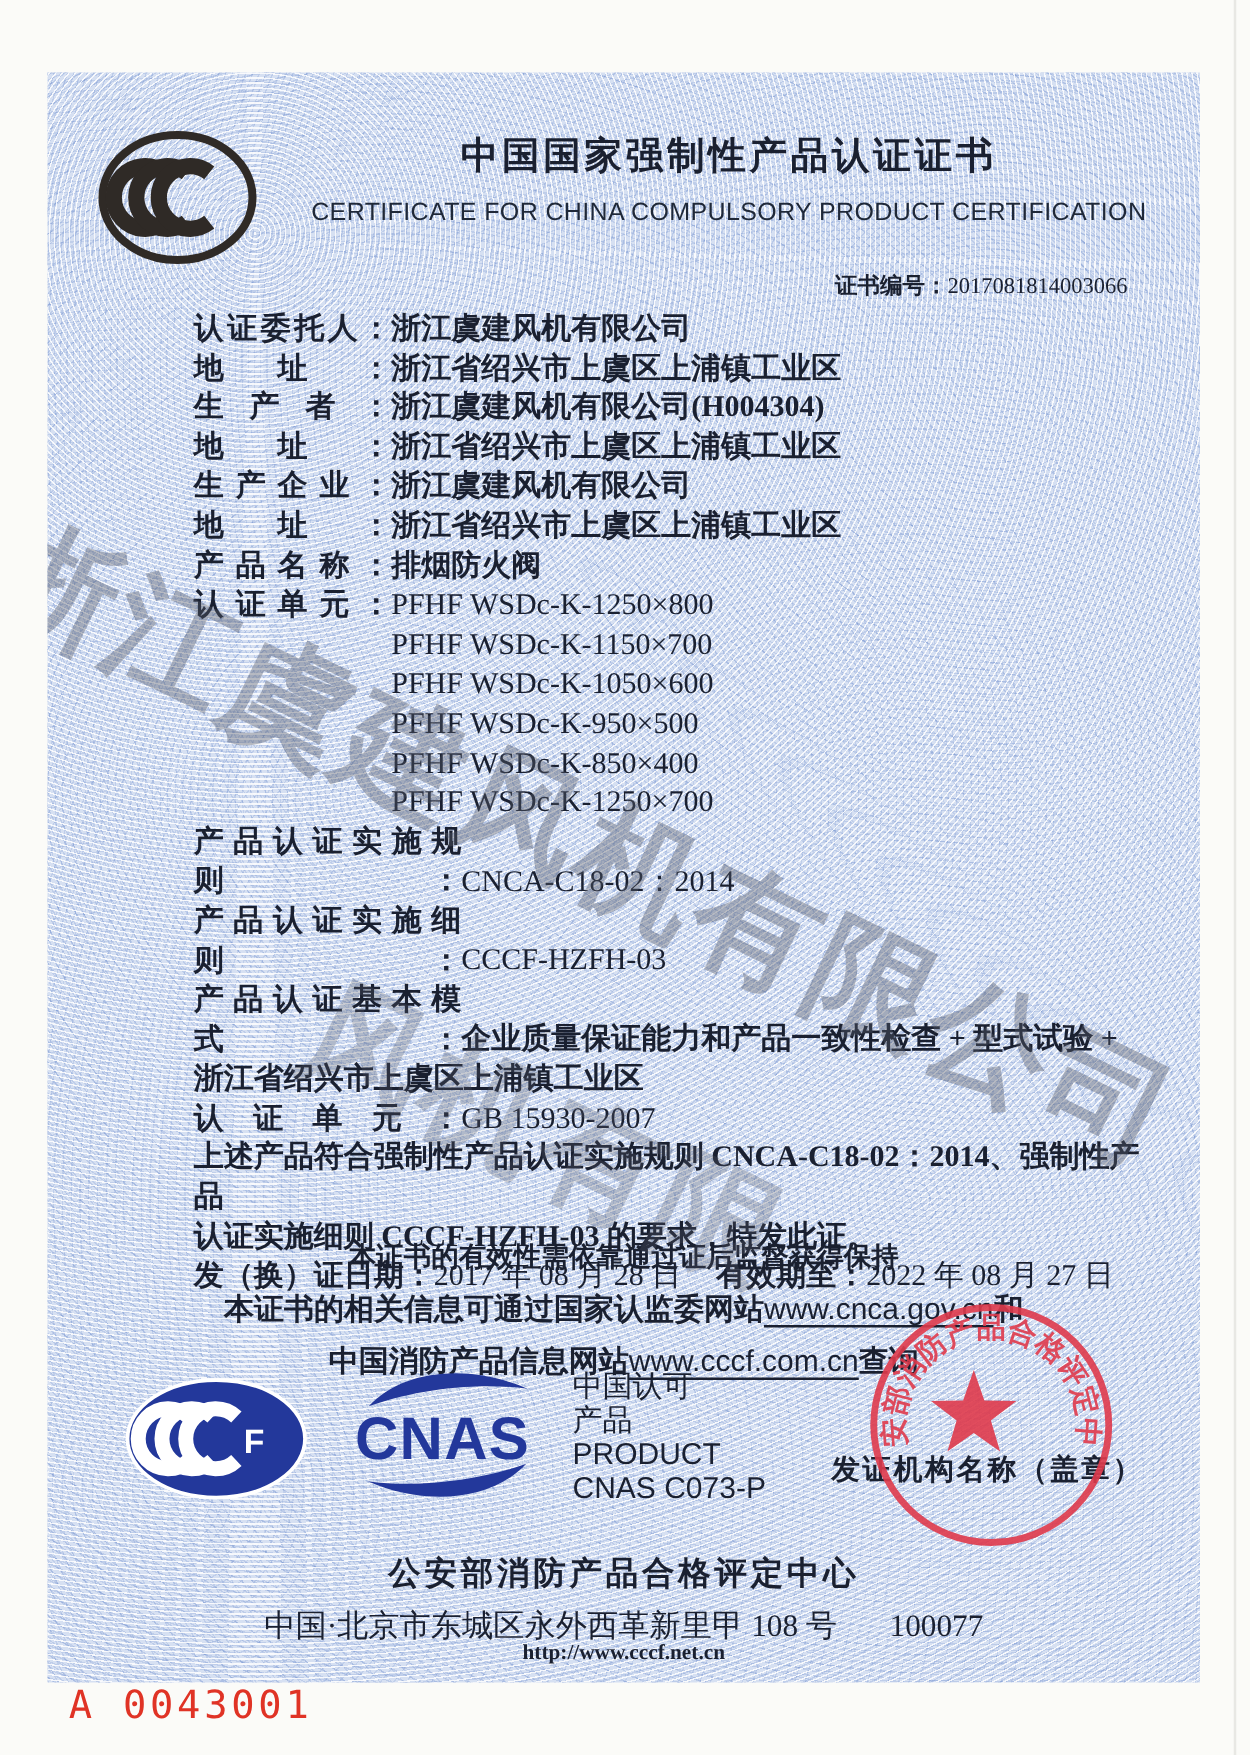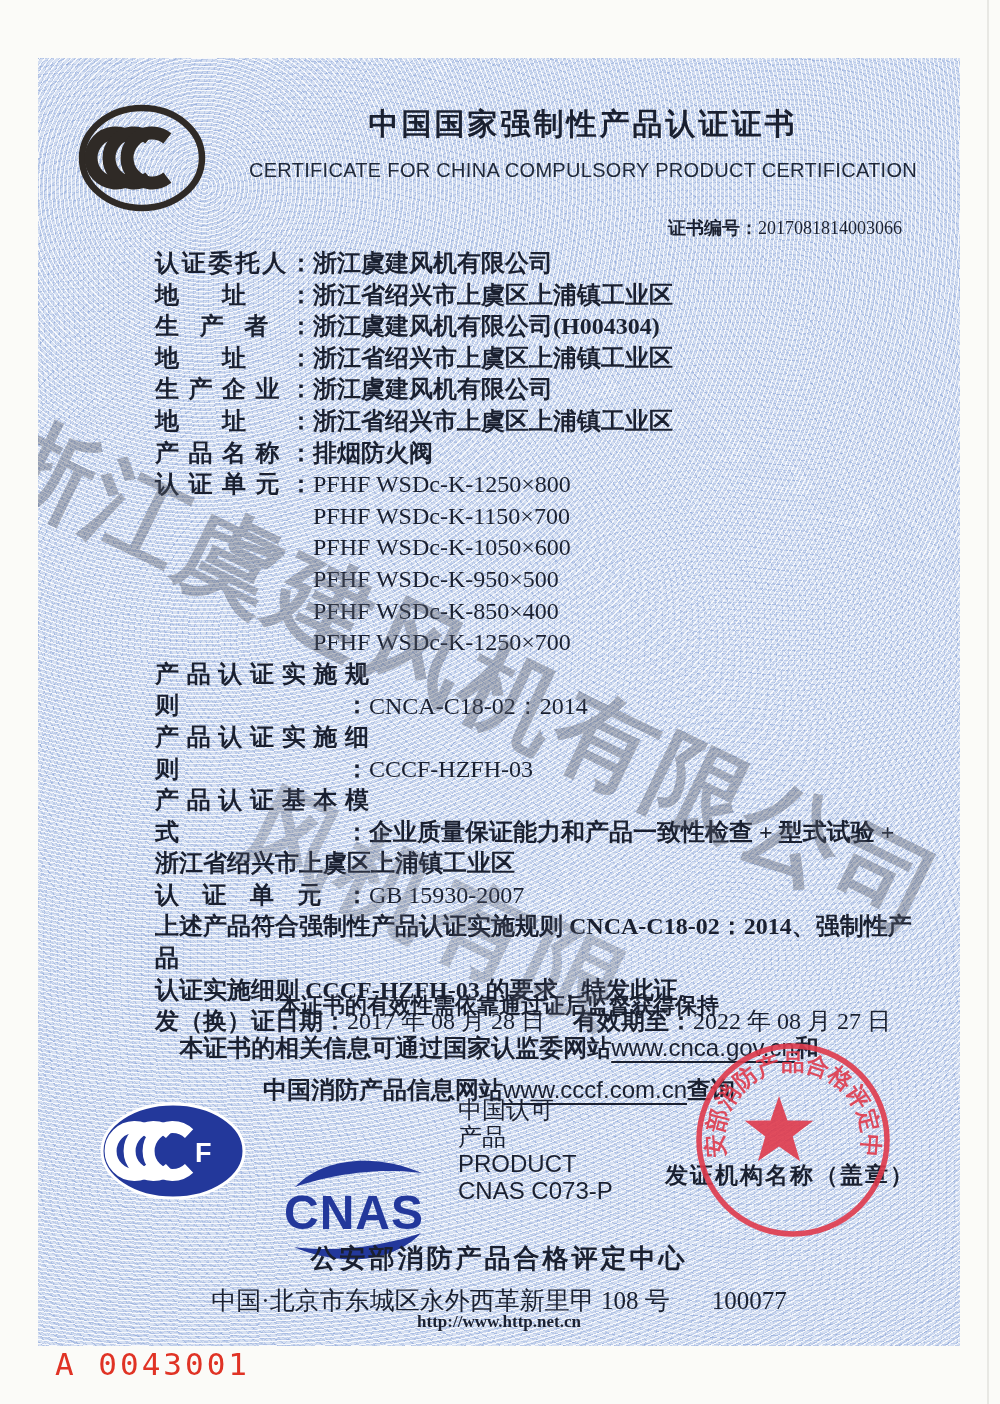--- a/index.html
+++ b/index.html
@@ -54,21 +54,21 @@
   .issue-line .lab{font-weight:700;}
   .gap28{display:inline-block;width:28px;}
   
   .notes{position:absolute;left:0;top:927px;width:922px;text-align:center;z-index:2;}
   .notes .n1{font-size:22px;font-weight:700;line-height:42px;}
   .notes .n2,.notes .n3{font-size:24px;font-weight:700;line-height:42px;}
   .notes .url{font-weight:400;font-family:"Liberation Sans","DejaVu Sans",sans-serif;
               text-decoration:underline;text-underline-offset:5px;text-decoration-thickness:2px;}
   
   .cccf-logo{position:absolute;left:54px;top:1040px;z-index:2;}
-  .cnas-logo{position:absolute;left:230px;top:1097px;z-index:2;}
+  .cnas-logo{position:absolute;left:230px;top:1035px;z-index:2;}
   .acc-block{position:absolute;left:420px;top:1038px;z-index:2;
              font-family:"Liberation Sans","DejaVu Sans",sans-serif;
              font-size:24px;line-height:27px;color:#1a2030;}
   
   .seal{position:absolute;left:657px;top:982px;z-index:5;opacity:.9;}
   .seal-caption{position:absolute;left:627px;top:1102px;z-index:3;
                 font-size:23px;font-weight:700;letter-spacing:2px;white-space:nowrap;}
   
   .issuer-name{position:absolute;left:0;top:1183px;width:922px;text-align:center;z-index:2;
                font-size:26px;font-weight:700;letter-spacing:3px;}
@@ -189,16 +189,16 @@
           <textPath href="#sealArc" startOffset="50%" text-anchor="middle">公安部消防产品合格评定中心</textPath>
         </text>
       </g>
     </svg>
   </div>
 
   <div class="issuer-name">公安部消防产品合格评定中心</div>
   <div class="issuer-addr">
     <span>中国·北京市东城区永外西革新里甲 108 号</span><span class="pc">100077</span>
   </div>
-  <div class="issuer-url">http://www.http.net.cn</div>
+  <div class="issuer-url">http://www.cccf.net.cn</div>
 </div>
 
 <div class="serial">A 0043001</div>
 
 </body></html>

